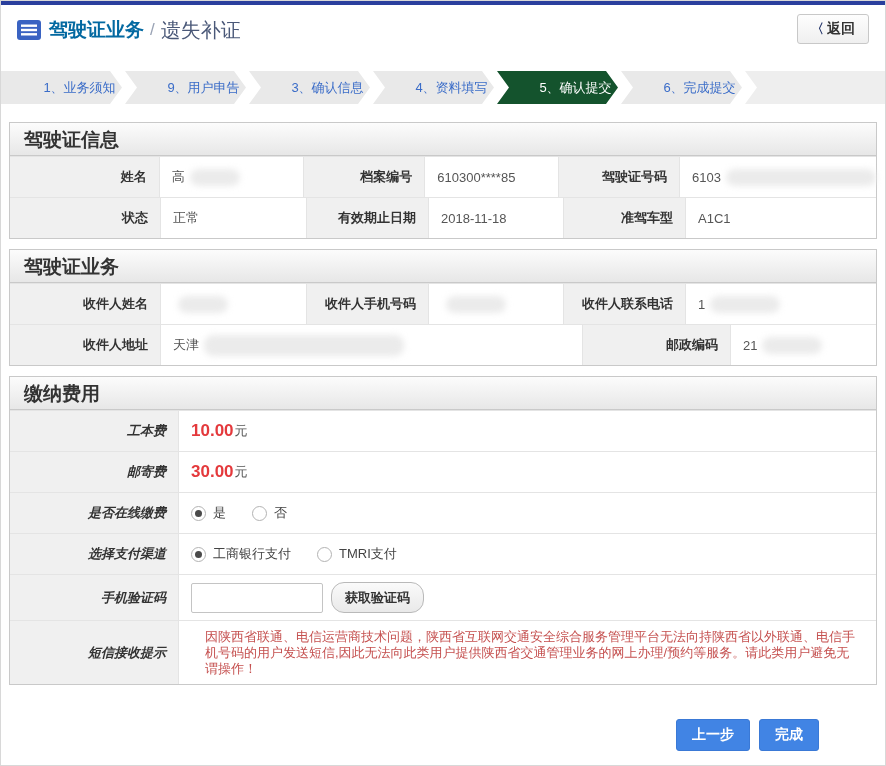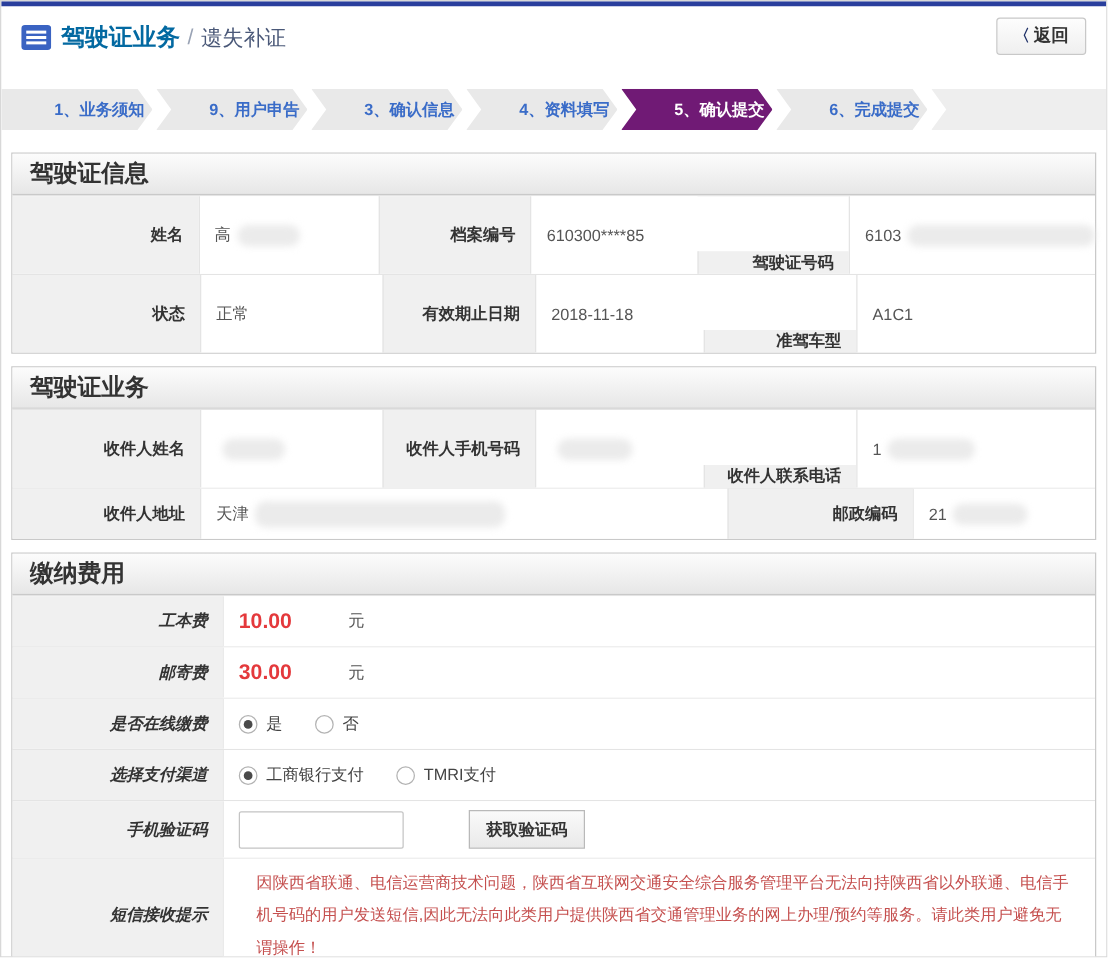--- a/index.html
+++ b/index.html
@@ -5,58 +5,58 @@
   * { margin:0; padding:0; box-sizing:border-box; }
   body { background:#fff; font-family:"Liberation Sans","DejaVu Sans",sans-serif; }
   .page { width:886px; height:766px; border:1px solid #d8d8d8; background:#fff; position:relative; overflow:hidden; }
   .topbar { height:4px; background:#2a3f9d; }
 
   
   .header { height:50px; display:flex; align-items:center; padding:0 16px; position:relative; }
   .hicon { width:24px; height:20px; margin-right:8px; display:inline-block; }
   .title-main { color:#0369a1; font-size:19px; font-weight:bold; }
   .title-sep { color:#9aa3b5; font-size:17px; margin:0 6px; }
-  .title-sub { color:#4a5878; font-size:17px;text-align:center; }
+  .title-sub { color:#4a5878; font-size:20px;text-align:center; }
   .back-btn { position:absolute; right:16px; top:9px; height:30px; padding:0 13px; background:linear-gradient(#fdfdfd,#efefef); border:1px solid #c8c8c8; border-radius:3px; font-size:14px; color:#333; font-weight:bold; cursor:pointer; display:flex; align-items:center; font-family:inherit; }
   .back-chev { color:#1d2f66; font-weight:bold; margin-right:3px; font-size:13px; }
 
   
   .steps { display:flex; margin-top:16px; height:33px; }
-  .step { width:121px; margin-right:3px; background:#e9e9e9; color:#3a6cc8; font-size:13px; font-weight:bold; line-height:33px; text-align:center; clip-path:polygon(0 0, calc(100% - 12px) 0, 100% 50%, calc(100% - 12px) 100%, 0 100%, 12px 50%); cursor:pointer;padding-left:36px; }
+  .step { width:121px; margin-right:3px; background:#e9e9e9; color:#3a6cc8; font-size:13px; font-weight:normal; line-height:33px; text-align:center; clip-path:polygon(0 0, calc(100% - 12px) 0, 100% 50%, calc(100% - 12px) 100%, 0 100%, 12px 50%); cursor:pointer;padding-left:36px; }
   .step.first { clip-path:polygon(0 0, calc(100% - 12px) 0, 100% 50%, calc(100% - 12px) 100%, 0 100%); }
-  .step.active { background:#701a75; color:#fff; }
+  .step.active { background:#14532d; color:#fff; }
   .steps-filler { flex:1; background:#eeeeee; clip-path:polygon(0 0, 100% 0, 100% 100%, 0 100%, 12px 50%); }
 
   
   .content { padding:0 8px; }
   .section { border:1px solid #c9c9c9; margin-top:10px; }
   .section.first-section { margin-top:18px; }
   .sec-hd { height:33px; line-height:33px; padding-left:14px; background:linear-gradient(#fcfcfc,#e7e7e7); border-bottom:1px solid #c9c9c9; font-size:19px; font-weight:bold; color:#333; }
   .row { display:flex; border-top:1px solid #e4e4e4; min-height:41px; align-items:stretch; }
   .row:first-of-type { border-top:none; }
   .cell { display:flex; align-items:center; font-size:13px; border-left:1px solid #e4e4e4; }
   .cell.lbl { background:#f0f0f0; color:#333; font-weight:bold; justify-content:flex-end; padding-right:12px; border-left:none; }
   .cell.val { background:#fff; color:#555; padding-left:12px; }
   .cell.lbl.mid { border-left:1px solid #e4e4e4; }
   
-  .w-l1 { width:150px; } .w-v1 { width:146px; } .w-l2 { width:122px; } .w-v2 { width:135px; } .w-l3 { width:122px;margin-top:44px; } .w-v3 { flex:1; }
+  .w-l1 { width:150px; } .w-v1 { width:146px; } .w-l2 { width:122px; } .w-v2 { width:135px; } .w-l3 { width:122px; } .w-v3 { flex:1; }
   .w-addr { flex:1; } .w-zl { width:148px; } .w-zv { width:146px; }
 
   
-  .p-lbl { width:168px;font-style:italic; } .p-val { flex:1; padding:6px 0 6px 14px;gap:44px; }
+  .p-lbl { width:168px;font-style:italic; } .p-val { flex:1; padding:6px 0 6px 14px; }
   .fee-amt { color:#e4393c; font-weight:bold; font-size:17px; }
   .fee-unit { color:#555; font-size:13px; margin-left:1px; }
   .radio { width:15px; height:15px; border:1px solid #b3b3b3; border-radius:50%; background:#fff; display:inline-flex; align-items:center; justify-content:center; margin-right:7px; flex:none; cursor:pointer; }
   .radio.checked::after { content:""; width:7px; height:7px; border-radius:50%; background:#4a4a4a; }
   .radio-group { display:flex; align-items:center; gap:0; }
   .radio-opt { display:flex; align-items:center; margin-right:26px; font-size:13px; color:#444; cursor:pointer; }
   .code-input { width:132px; height:30px; border:1px solid #c4c4c4; border-radius:2px; margin-right:8px; padding:0 6px; font-size:13px; font-family:inherit; }
-  .code-btn { height:31px; padding:0 13px; background:linear-gradient(#fafafa,#e9e9e9); border:1px solid #b9b9b9; border-radius:0; font-size:13px; font-weight:bold; color:#333; cursor:pointer; font-family:inherit; }
+  .code-btn { height:31px; padding:0 13px; background:linear-gradient(#fafafa,#e9e9e9); border:1px solid #b9b9b9; border-radius:13px; font-size:13px; font-weight:bold; color:#333; cursor:pointer; font-family:inherit; }
   .notice-row { min-height:64px; }
-  .notice-text { color:#c5504f; font-size:13px; line-height:26px; padding:6px 16px 6px 14px; }
+  .notice-text { color:#c5504f; font-size:13px; line-height:16px; padding:6px 16px 6px 14px; }
 
   
   .blur { display:inline-block; vertical-align:middle; height:17px; border-radius:9px; background:#ebebeb; filter:blur(3px); margin-left:5px; }
   .bw50{width:50px;} .bw60{width:60px;} .bw70{width:70px;} .bw150{width:150px;} .bw200{width:200px;height:21px;}
 
   
   .footer { display:flex; justify-content:flex-end; padding:34px 58px 0 0; gap:9px; }
   .btn-blue { height:32px; padding:0 15px; background:#4184e4; border:1px solid #3a79d6; border-radius:3px; color:#fff; font-size:14px; font-weight:bold; cursor:pointer; font-family:inherit; }
 </style>
 </head>

